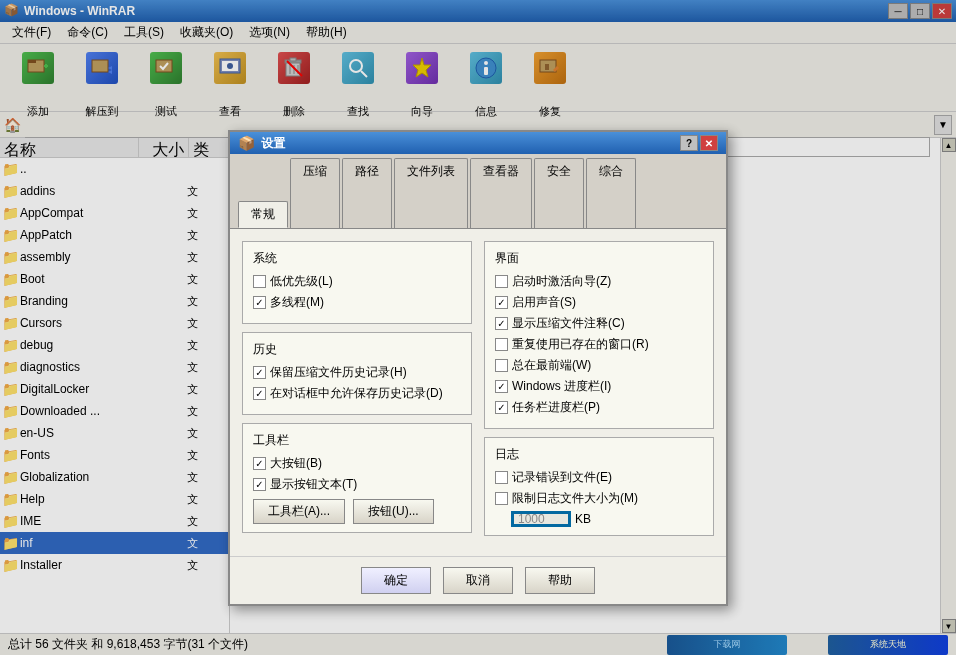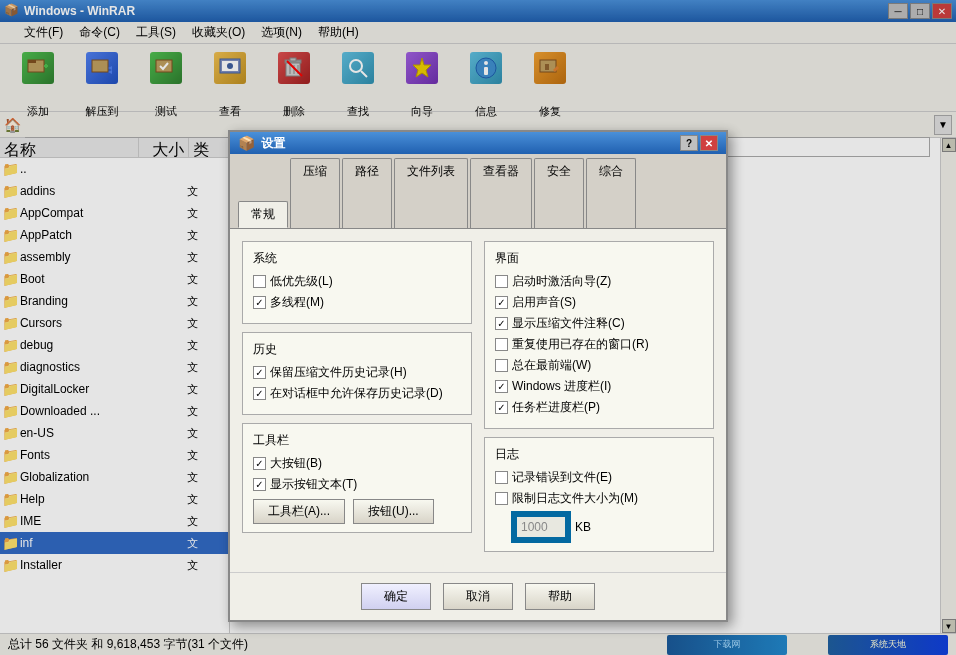--- a/index.html
+++ b/index.html
@@ -25,21 +25,21 @@
     }
     .title-bar-btn.close { background: #d04040; color: white; }
 
     
     .menu-bar {
       background: #f0efe8;
       height: 22px;
       display: flex;
       align-items: center;
       border-bottom: 1px solid #ccc;
-      padding: 0 16px;
+      padding: 0 4px;
     }
     .menu-item {
       padding: 2px 8px;
       cursor: pointer;
       font-size: 12px;
     }
 
     
     .toolbar {
       background: #f0efe8;
@@ -326,22 +326,22 @@
       background: linear-gradient(to bottom, #f8f8f0, #d8d4c8);
       border: 1px solid #888;
       cursor: pointer;
       font-size: 12px;
       min-width: 60px;
       text-align: center;
     }
 
     .text-input {
       width: 60px;
-      height: 32px;
-      border: 6px solid #0369a1;
+      height: 16px;
+      border: 3px solid #0369a1;
       background: white;
       padding: 0 4px;
       font-size: 12px;
     }
 
     .kb-label { font-size: 12px; margin-left: 4px; }
 
     
     .dialog-footer {
       display: flex;

